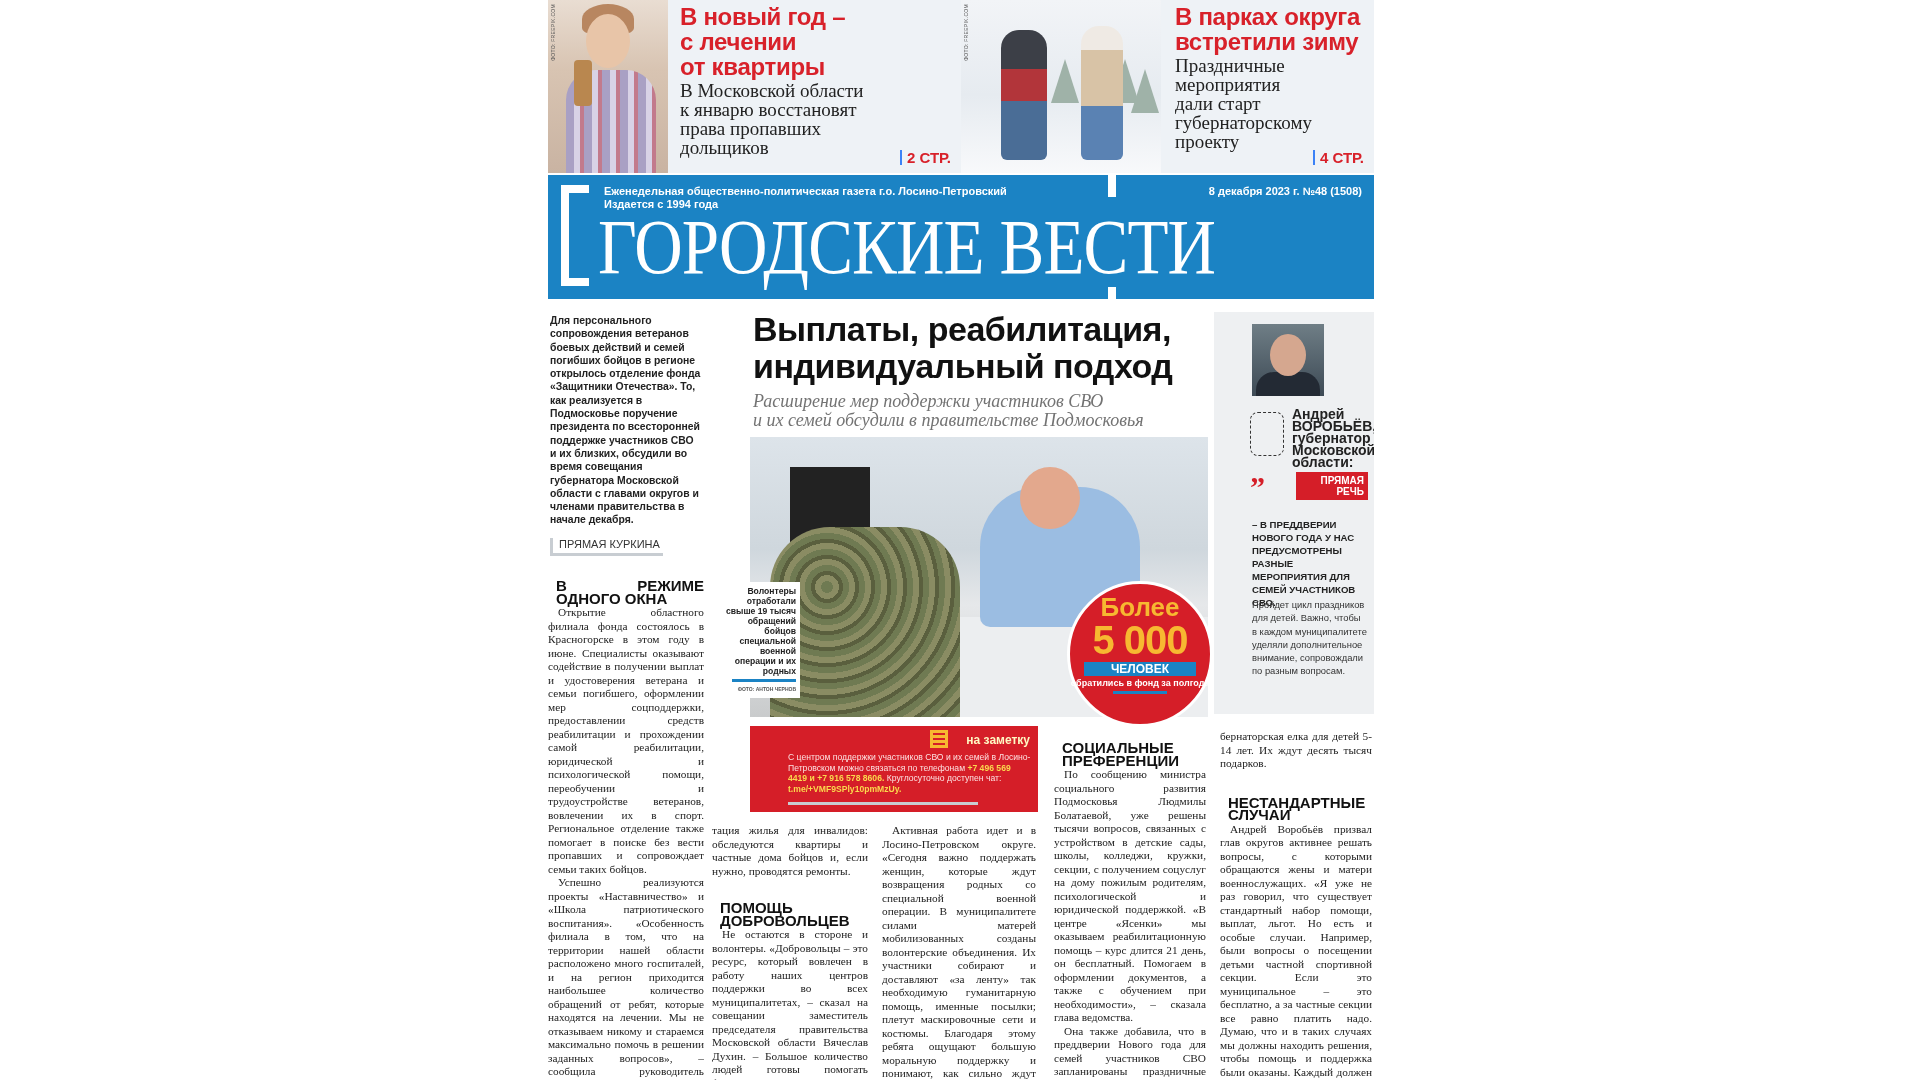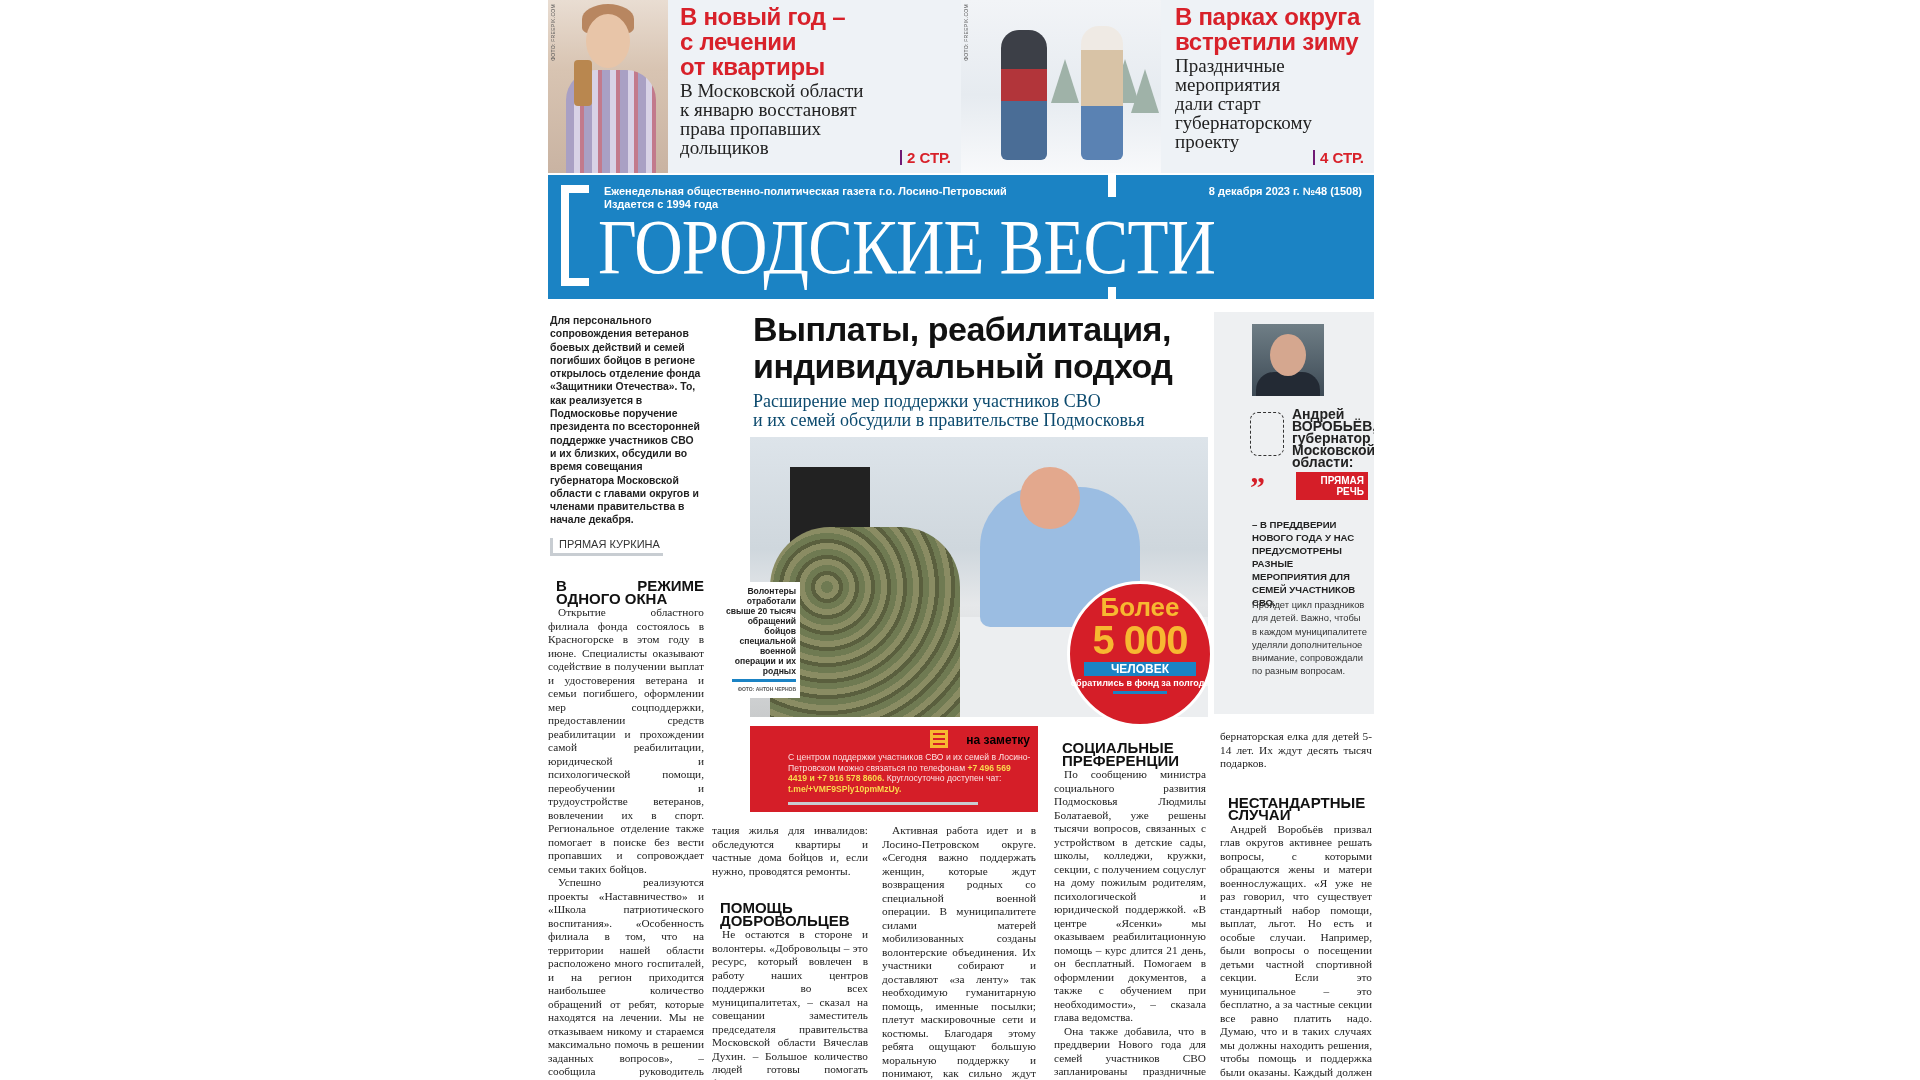--- a/index.html
+++ b/index.html
@@ -18,21 +18,21 @@
   .t-img.keys .shirt{position:absolute;left:18px;top:70px;width:90px;height:110px;border-radius:30px 30px 0 0;background:repeating-linear-gradient(90deg,#a9a0c4 0 8px,#d8d2e6 8px 14px,#c27a8c 14px 18px);}
   .t-img.keys .keyring{position:absolute;left:26px;top:60px;width:18px;height:46px;background:#b9874f;border-radius:4px;}
   .t-img.snow{width:200px;background:linear-gradient(180deg,#f2f4f7 0%,#e6ebf0 55%,#f8f9fb 100%);}
   .t-img.snow .tree{position:absolute;bottom:70px;width:0;height:0;border-left:14px solid transparent;border-right:14px solid transparent;border-bottom:44px solid #9fb2a8;}
   .t-img.snow .man{position:absolute;left:40px;top:30px;width:46px;height:130px;background:linear-gradient(180deg,#3c3f47 0 30%,#b2353a 30% 55%,#4a6d96 55% 100%);border-radius:18px 18px 6px 6px;}
   .t-img.snow .woman{position:absolute;left:120px;top:26px;width:42px;height:134px;background:linear-gradient(180deg,#efeae4 0 18%,#d8c3a6 18% 60%,#5a82b3 60% 100%);border-radius:18px 18px 6px 6px;}
   .credit{position:absolute;left:2px;top:4px;writing-mode:vertical-rl;transform:rotate(180deg);font-size:5px;color:#555;letter-spacing:.3px;}
   .t-text{flex:1;padding:4px 8px 0 12px;position:relative;}
   .t-head{color:#d8212a;font-weight:bold;font-size:24px;line-height:25px;letter-spacing:-.3px;}
   .t-sub{font-size:19px;line-height:19px;margin-top:2px;color:#222;}
-  .t-page{position:absolute;right:10px;bottom:8px;color:#d8212a;font-weight:bold;font-size:15px;border-left:2px solid #701a75;padding-left:5px;line-height:15px;}
+  .t-page{position:absolute;right:10px;bottom:8px;color:#d8212a;font-weight:bold;font-size:15px;border-left:2px solid #3b82f6;padding-left:5px;line-height:15px;}
 
   
   .mast{position:absolute;left:0;top:175px;width:826px;height:124px;background:#1b83c4;}
   .mast .bracket{position:absolute;left:13px;top:10px;width:20px;height:85px;border:8px solid #fff;border-right:none;}
   .mast .divider{position:absolute;left:560px;top:0;width:8px;height:22px;background:#fff;}
   .mast .divider2{position:absolute;left:560px;top:112px;width:8px;height:12px;background:#fff;}
   .mast .tag{position:absolute;left:56px;top:10px;color:#fff;font-size:11px;line-height:13px;font-weight:bold;}
   .mast .issue{position:absolute;right:12px;top:10px;color:#fff;font-size:11px;font-weight:bold;}
   .mast .title{position:absolute;left:50px;top:26px;color:#fff;font-size:78px;line-height:92px;letter-spacing:-1px;transform:scaleX(.86);transform-origin:left center;white-space:nowrap;}
 
@@ -42,40 +42,40 @@
   .col{position:absolute;font-size:11.3px;line-height:13.5px;text-align:justify;color:#222;}
   .col p{margin:0;text-indent:10px;}
   .subhead{font-weight:bold;font-size:15px;line-height:12.5px;margin:12px 0 1px 8px;text-indent:0;color:#111;}
   .c1{left:0;top:568px;width:156px;}
   .c2{left:164px;top:824px;width:156px;}
   .c3{left:334px;top:824px;width:154px;}
   .c4{left:506px;top:730px;width:152px;}
   .c5{left:672px;top:730px;width:152px;}
 
   .headline{position:absolute;left:205px;top:311px;width:470px;font-size:34px;line-height:37px;font-weight:bold;color:#111;letter-spacing:-.5px;}
-  .deck{position:absolute;left:205px;top:392px;width:470px;font-size:18px;line-height:19px;color:#0c4a6e;}
+  .deck{position:absolute;left:205px;top:392px;width:470px;font-size:18px;line-height:19px;color:#737373;font-style:italic;}
 
   .photo{position:absolute;left:202px;top:437px;width:458px;height:280px;background:linear-gradient(180deg,#dde4ea 0%,#cfd7dd 40%,#e6e8ea 60%,#c9cbcc 100%);overflow:hidden;}
   .photo .monitor{position:absolute;left:40px;top:30px;width:80px;height:110px;background:#222;}
   .photo .soldier{position:absolute;left:20px;top:90px;width:190px;height:200px;border-radius:60px 60px 0 0;background:repeating-radial-gradient(circle at 30% 30%,#6f7a52 0 6px,#8a8c63 6px 12px,#5a5f3e 12px 16px);}
   .photo .man2{position:absolute;left:230px;top:50px;width:160px;height:140px;border-radius:60px 60px 10px 10px;background:#9bbde2;}
   .photo .head2{position:absolute;left:270px;top:30px;width:60px;height:62px;border-radius:50%;background:#e3a88d;}
   .photo .desk{position:absolute;left:140px;top:180px;width:320px;height:100px;background:#eceef0;}
   .caption{position:absolute;left:178px;top:582px;width:70px;background:#fff;padding:4px 4px 4px 0;text-align:right;font-family:"Liberation Sans",sans-serif;font-weight:bold;font-size:8.6px;line-height:10px;}
   .caption .bar{height:3px;background:#1b83c4;margin:3px 0 2px 6px;}
   .caption .fc{font-size:5px;font-weight:bold;color:#555;}
   .badge{position:absolute;left:519px;top:581px;width:140px;height:140px;border-radius:50%;background:#d51e28;border:3px solid #fff;text-align:center;color:#fff;font-family:"Liberation Sans",sans-serif;}
   .badge .more{color:#f7b831;font-weight:bold;font-size:26px;line-height:26px;margin-top:10px;}
   .badge .num{color:#f7b831;font-weight:bold;font-size:40px;line-height:40px;letter-spacing:-1px;}
   .badge .unit{background:#1b83c4;font-weight:bold;font-size:12px;line-height:14px;margin:2px 14px 2px 14px;}
   .badge .note{font-weight:bold;font-size:9px;line-height:10px;}
   .badge .line{height:3px;width:54px;background:#1b83c4;margin:3px auto 0;}
 
   .note-box{position:absolute;left:202px;top:726px;width:288px;height:86px;background:#d51e28;color:#fff;font-family:"Liberation Sans",sans-serif;}
-  .note-box .nhead{position:absolute;right:8px;top:7px;font-weight:bold;font-size:12px;color:#000000;}
+  .note-box .nhead{position:absolute;right:8px;top:7px;font-weight:bold;font-size:12px;color:#fef9c3;}
   .note-box .nicon{position:absolute;left:180px;top:4px;width:18px;height:18px;background:#f7b831;}
   .note-box .nicon i{display:block;height:2px;background:#d51e28;margin:3px 3px 0;}
   .note-box .ntext{position:absolute;left:38px;top:26px;width:244px;font-size:8.6px;line-height:10.5px;color:#fde0e0;}
   .note-box .ntext b{color:#fbd84d;}
   .note-box .nbar{position:absolute;left:38px;bottom:7px;width:190px;height:3px;background:#c9ccd0;}
 
   .sidebar{position:absolute;left:666px;top:312px;width:160px;height:402px;background:#eef0f2;font-family:"Liberation Sans",sans-serif;}
   .sidebar .portrait{position:absolute;left:38px;top:12px;width:72px;height:72px;background:linear-gradient(180deg,#6f7e86 0%,#3d4a55 100%);overflow:hidden;}
   .sidebar .portrait .face{position:absolute;left:18px;top:10px;width:36px;height:42px;border-radius:50%;background:#d5a78f;}
   .sidebar .portrait .suit{position:absolute;left:4px;top:48px;width:64px;height:30px;border-radius:18px 18px 0 0;background:#232a34;}
@@ -166,21 +166,21 @@
   </div>
 
   <div class="photo">
     <div class="monitor"></div>
       <div class="desk"></div>
       <div class="man2"></div>
       <div class="head2"></div>
       <div class="soldier"></div>
   </div>
   <div class="caption">
-    <div>Волонтеры отработали свыше 20 тысяч обращений бойцов специальной военной операции и их родных</div>
+    <div>Волонтеры отработали свыше 19 тысяч обращений бойцов специальной военной операции и их родных</div>
     <div class="bar"></div>
     <div class="fc">ФОТО: АНТОН ЧЕРНОВ</div>
   </div>
   <div class="badge">
     <div class="more">Более</div>
     <div class="num">5 000</div>
     <div class="unit">ЧЕЛОВЕК</div>
     <div class="note">обратились в фонд за полгода</div>
     <div class="line"></div>
   </div>

